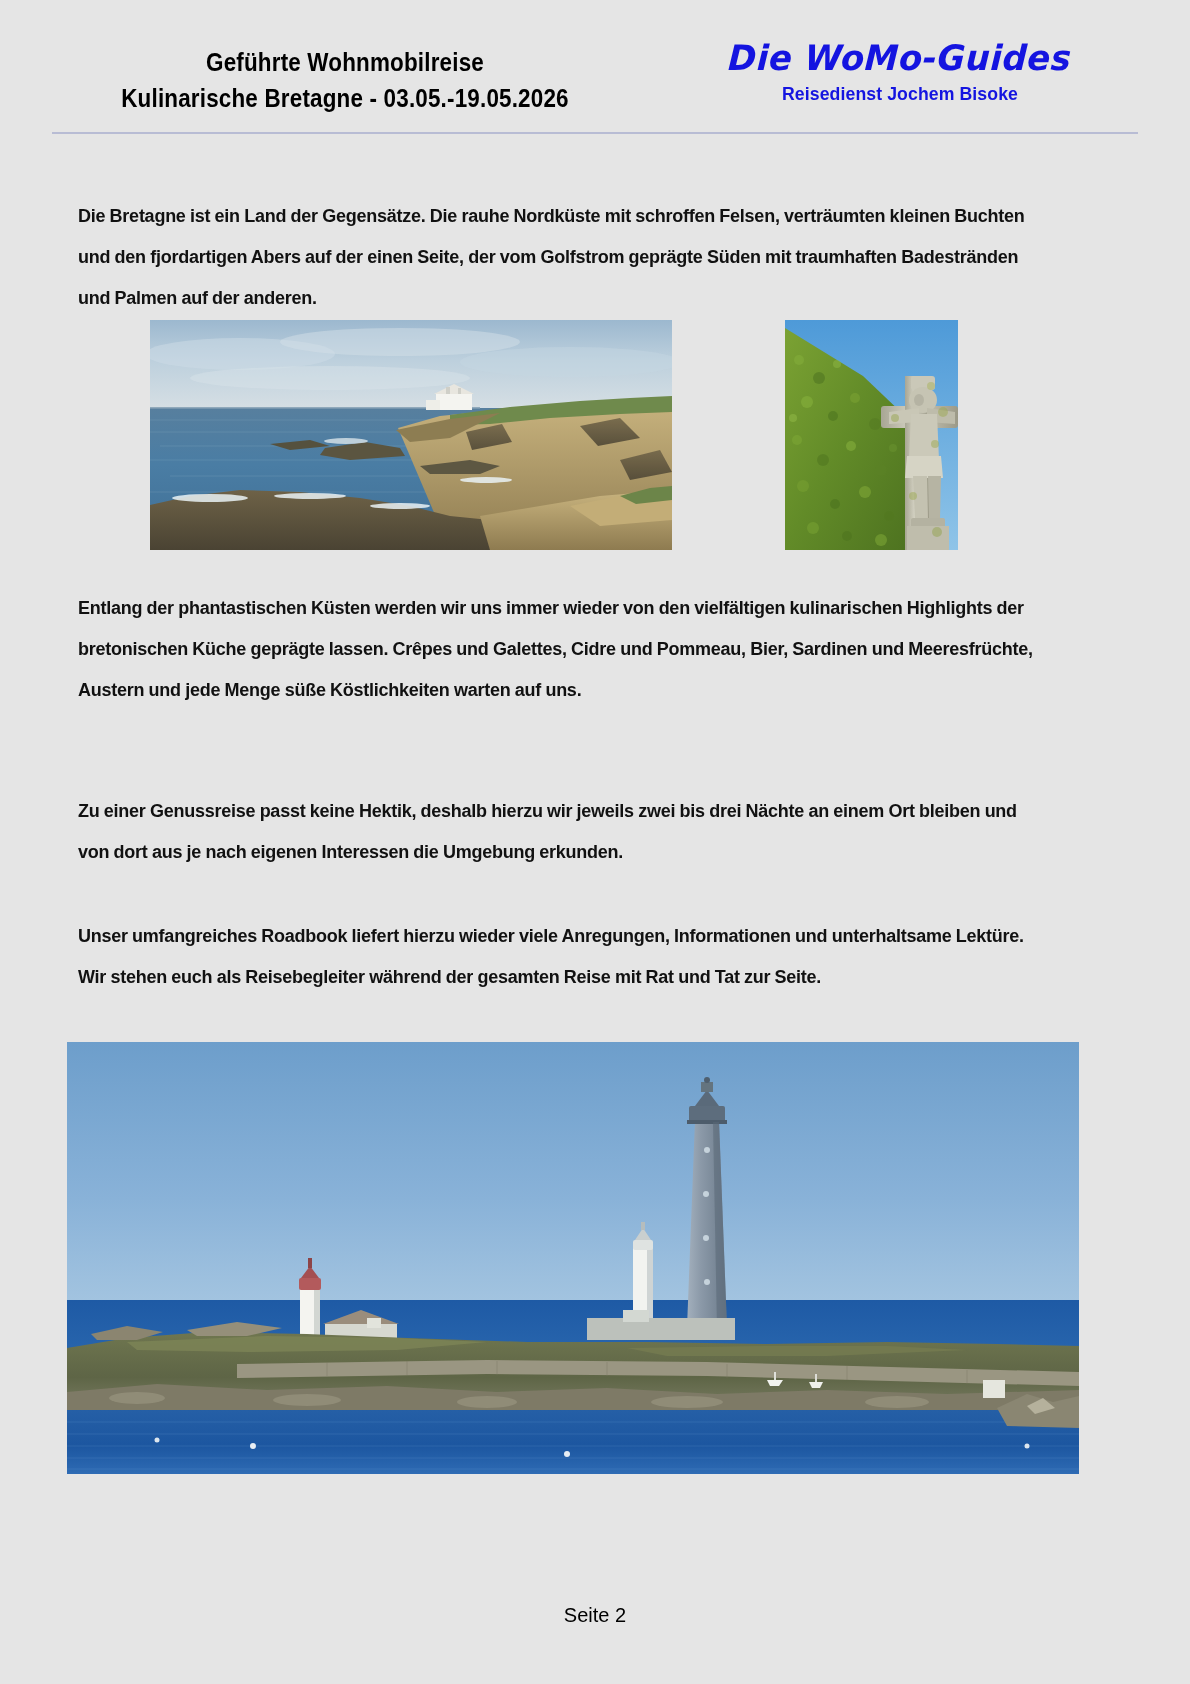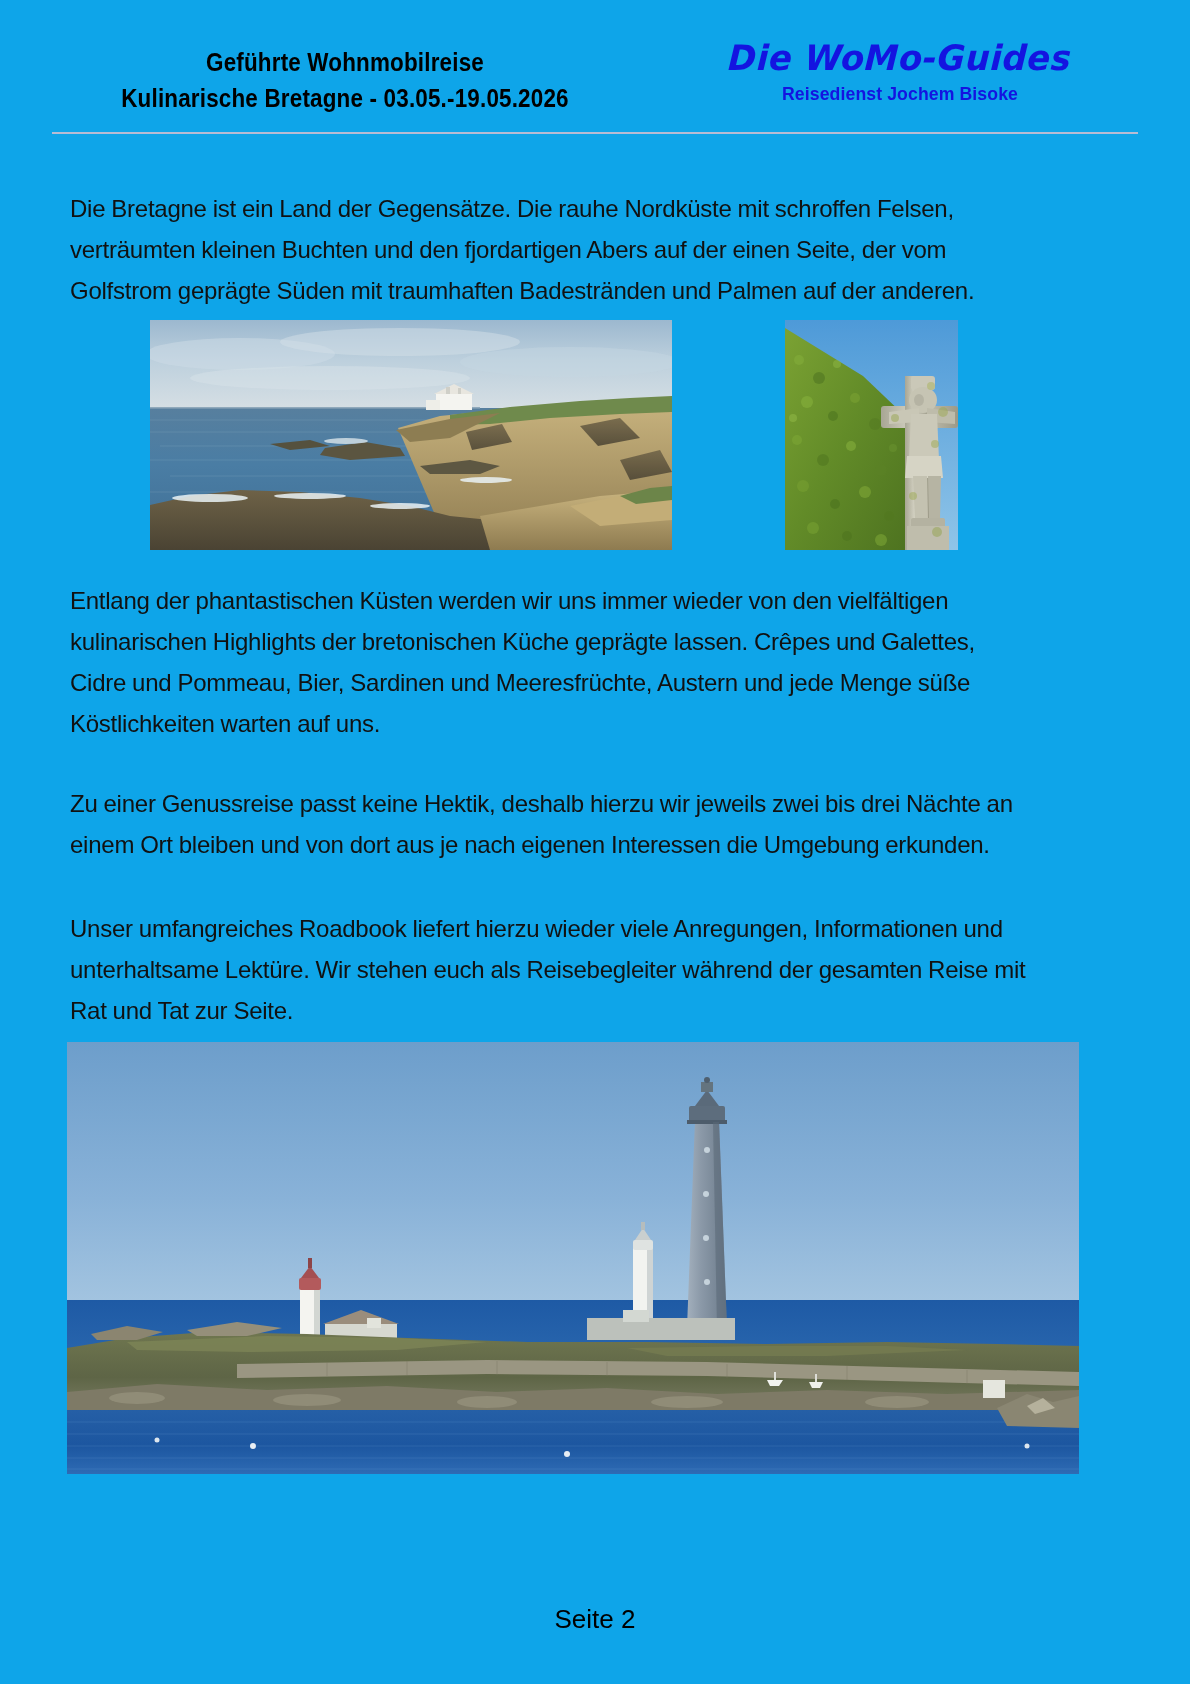--- a/index.html
+++ b/index.html
@@ -8,21 +8,21 @@
     background: #ffffff;
   }
   body {
     font-family: "Liberation Sans", sans-serif;
     -webkit-font-smoothing: antialiased;
   }
   .page {
     position: relative;
     width: 1190px;
     height: 1684px;
-    background: #0ea5e9;
+    background: #e5e5e5;
     overflow: hidden;
   }
 
   
   .header {
     position: absolute;
     left: 0;
     top: 0;
     width: 1190px;
     height: 140px;
@@ -86,27 +86,28 @@
 
   
   .content {
     position: absolute;
     left: 70px;
     top: 0;
     width: 1000px;
   }
   p.para {
     font-family: "Liberation Sans", sans-serif;
-    font-size: 24px;
+    font-size: 18px;
     color: #111111;
     line-height: 41px;
-    margin: 0;
+    margin: 8px;
     text-align: left;
     letter-spacing: -0.25px;
     word-spacing: -0.4px;
+    font-weight: bold;
   }
   .para-1 { position: absolute; left: 0; top: 188px; width: 965px; }
   .para-2 { position: absolute; left: 0; top: 580px; width: 965px; }
   .para-3 { position: absolute; left: 0; top: 783px; width: 950px; }
   .para-4 { position: absolute; left: 0; top: 908px; width: 975px; }
 
   
   .img-frame {
     position: absolute;
     overflow: hidden;
@@ -136,21 +137,21 @@
   
   .footer {
     position: absolute;
     left: 0;
     top: 1604px;
     width: 1190px;
     text-align: center;
   }
   .footer-text {
     font-family: "Liberation Sans", sans-serif;
-    font-size: 26px;
+    font-size: 20px;
     color: #000000;
   }
 </style>
 </head>
 <body>
 
 <div class="page">
 
   <div class="header">
 

